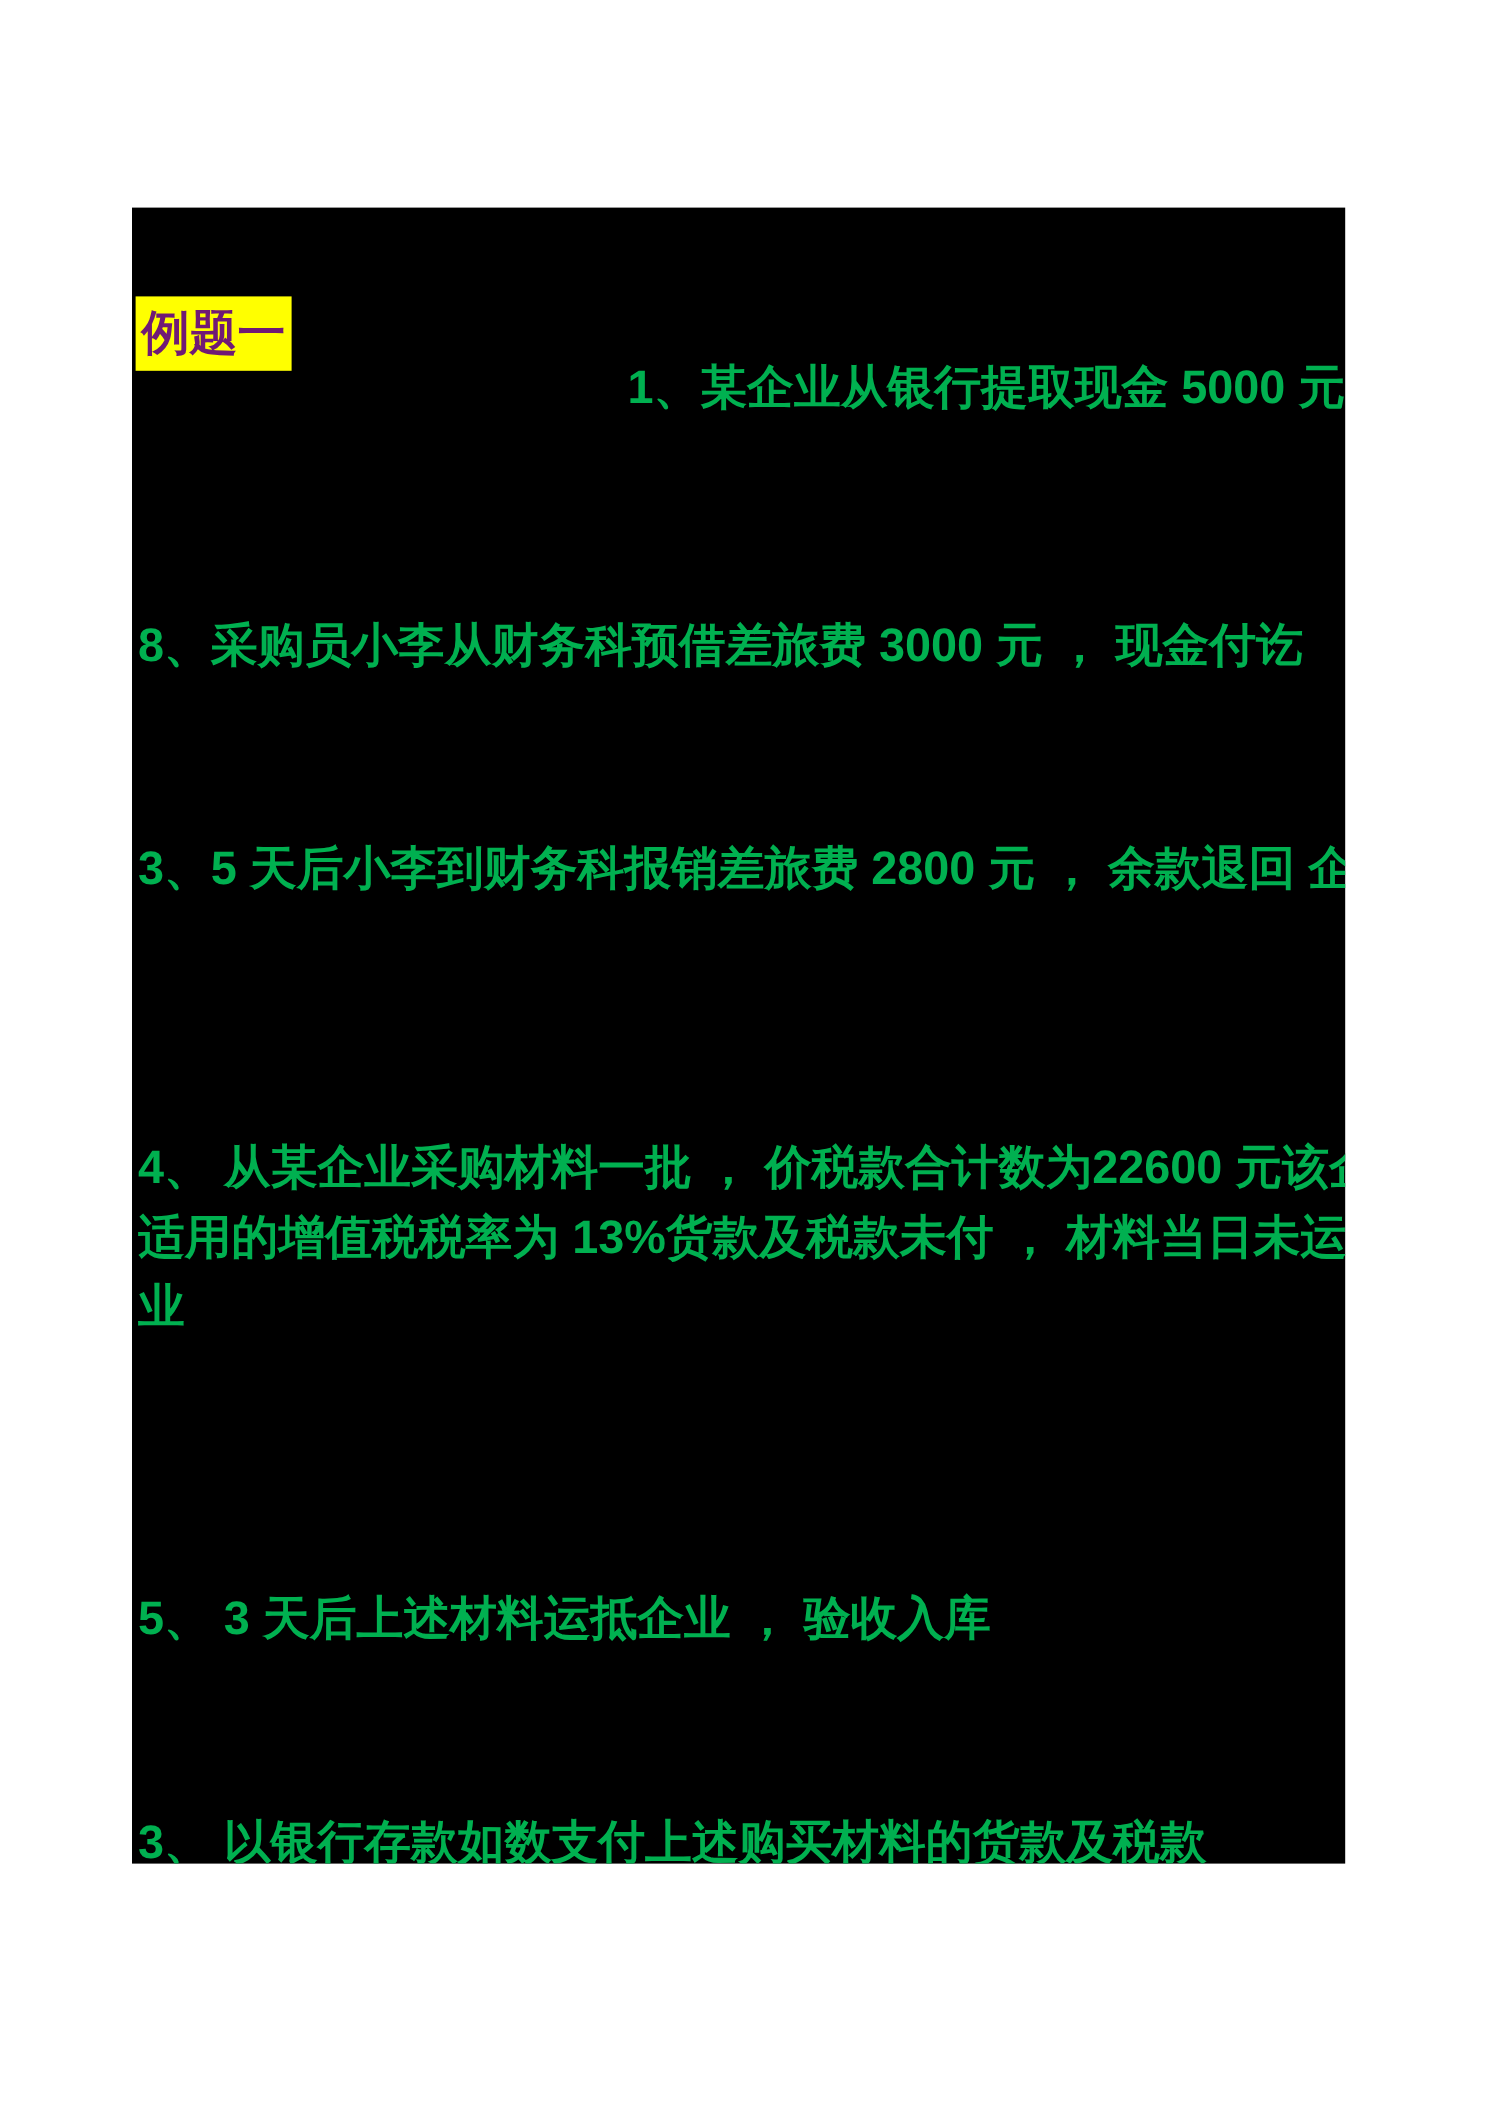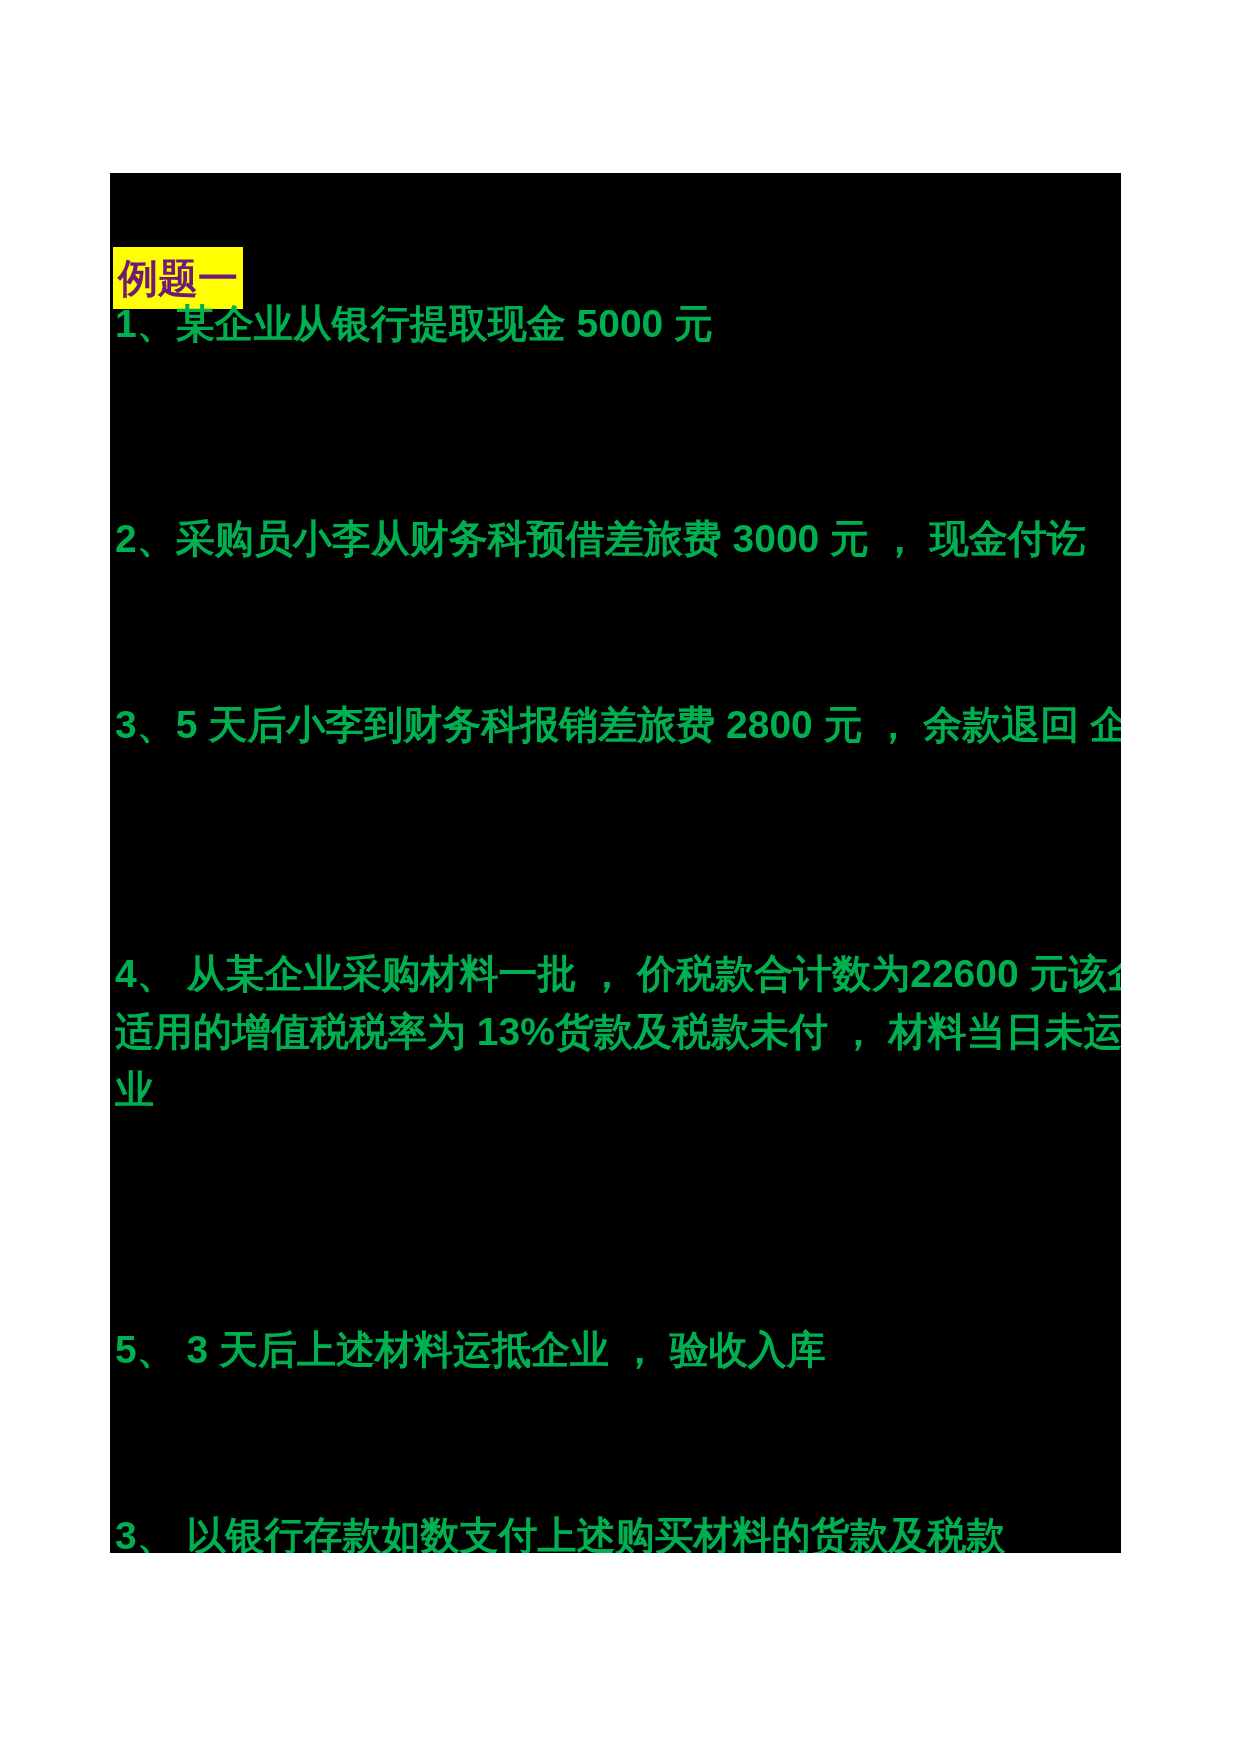--- a/index.html
+++ b/index.html
@@ -44,41 +44,41 @@
     color: #00B050;
     font-size: 39px;
     font-weight: bold;
     white-space: nowrap;
   }
   .problem .line {
     line-height: 58px;
     height: 58px;
     white-space: nowrap;
   }
-  .p1 { top: 122px; }
+  .p1 { top: 122px; text-align: right; }
   .p2 { top: 337px; }
   .p3 { top: 523px; }
   .p4 { top: 772px; }
   .p5 { top: 1148px; }
   .p6 { top: 1334px; }
 </style>
 </head>
 <body>
 
 <div class="page">
   <div class="board">
 
     <div class="title-highlight">例题一</div>
 
     <div class="problem p1">
       <div class="line">1、某企业从银行提取现金 5000 元</div>
     </div>
 
     <div class="problem p2">
-      <div class="line">2、采购员小李从财务科预借差旅费 3000 元 ， 现金付讫</div>
+      <div class="line">8、采购员小李从财务科预借差旅费 3000 元 ， 现金付讫</div>
     </div>
 
     <div class="problem p3">
       <div class="line">3、5 天后小李到财务科报销差旅费 2800 元 ， 余款退回 企业</div>
     </div>
 
     <div class="problem p4">
       <div class="line">4、 从某企业采购材料一批 ， 价税款合计数为22600 元该企业</div>
       <div class="line">适用的增值税税率为 13%货款及税款未付 ， 材料当日未运达企</div>
       <div class="line">业</div>

